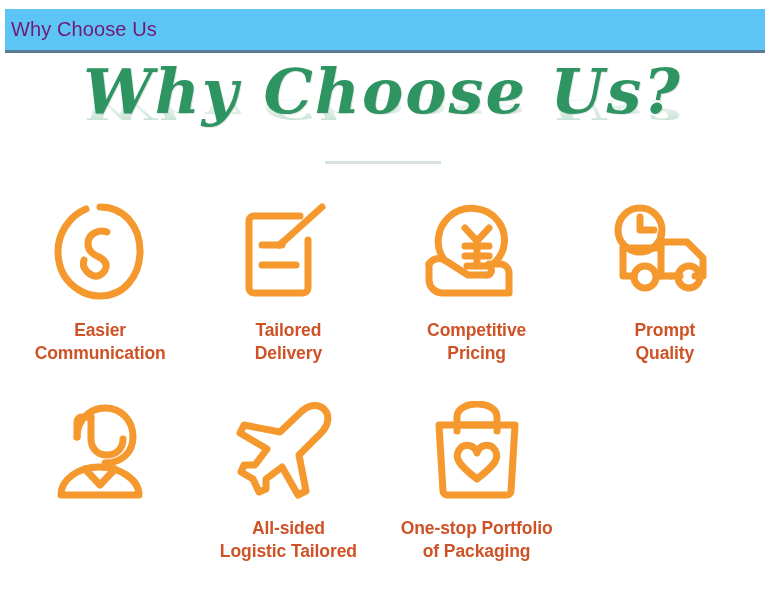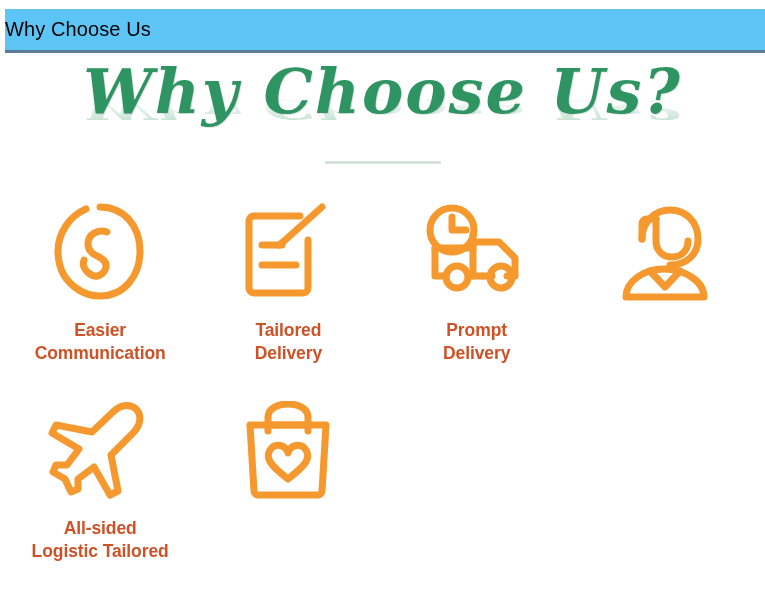--- a/index.html
+++ b/index.html
@@ -23,21 +23,22 @@
     height: 44px;
     background: #5cc5f5;
     border-bottom: 3px solid #5a7a96;
     display: flex;
     align-items: center;
     box-sizing: border-box;
     width: 760px;
   }
   .titlebar-text {
     font-size: 20px;
-    color: #000000;
+    color: #701a75;
+    padding-left: 6px;
     letter-spacing: 0.1px;
     white-space: nowrap;
   }
 
   
   .hero {
     position: relative;
     height: 110px;
     margin-top: 8px;
     text-align: center;
@@ -162,38 +163,54 @@
         <line x1="24" y1="63" x2="58" y2="63"></line>
         <path d="M45 40 L84 5"></path>
         <path d="M45 40 L41 43"></path>
       </svg>
     </div>
     <div class="cell-label">Tailored
 Delivery</div>
   </div>
 
 
+  <div class="cell">
+    <div class="icon-box">
+      <svg width="108" height="100" viewBox="0 0 108 100" fill="none" stroke="#f5982d" stroke-width="7" stroke-linecap="round" stroke-linejoin="round">
+        <path d="M20 56 C12 44 14 26 26 15 C40 2 64 4 75 19 C85 32 83 50 72 60"></path>
+        <path d="M42 26 L54 39 L66 26"></path>
+        <line x1="42" y1="44" x2="66" y2="44"></line>
+        <line x1="42" y1="54" x2="66" y2="54"></line>
+        <line x1="54" y1="39" x2="54" y2="64"></line>
+        <path d="M6 62 C10 56 17 55 23 59 L45 73 L64 73"></path>
+        <path d="M64 73 C70 73 70 64 64 64 L44 64"></path>
+        <path d="M6 62 L6 78 C6 85 12 91 20 91 L86 91 L86 71 C86 66 82 62 77 62 L66 62"></path>
+      </svg>
+    </div>
+    <div class="cell-label">Competitive
+Pricing</div>
+  </div>
 
   <div class="cell">
     <div class="icon-box">
       <svg width="112" height="96" viewBox="0 0 112 96" fill="none" stroke="#f5982d" stroke-width="7" stroke-linecap="round" stroke-linejoin="round">
         <circle cx="31" cy="26" r="22"></circle>
         <path d="M31 13 L31 26 L45 26"></path>
         <path d="M14 44 L14 72 L25 72"></path>
         <path d="M48 72 L62 72"></path>
         <path d="M52 30 L52 72"></path>
         <path d="M14 44 L52 44"></path>
         <path d="M52 38 L78 38 L94 54 L94 72 L86 72"></path>
         <path d="M62 72 L71 72"></path>
         <circle cx="36" cy="73" r="11"></circle>
         <circle cx="80" cy="73" r="11"></circle>
       </svg>
     </div>
     <div class="cell-label">Prompt
-Delivery</div>
+Quality</div>
   </div>
 
   <div class="cell">
     <div class="icon-box">
       <svg width="106" height="98" viewBox="0 0 106 98" fill="none" stroke="#f5982d" stroke-width="7" stroke-linecap="round" stroke-linejoin="round">
         <path d="M30 36 C30 19 43 7 58 7 C74 7 86 19 86 36 C86 52 74 62 58 62"></path>
         <path d="M30 36 L30 21 C30 18 32 16 35 16 L44 16"></path>
         <path d="M44 16 C44 16 44 38 44 38 C44 48 51 54 60 54 C70 54 76 47 76 38"></path>
         <path d="M14 94 C14 78 32 66 52 66 C72 66 92 78 92 94 Z"></path>
         <path d="M38 68 L53 84 L68 68"></path>
@@ -213,15 +230,17 @@
 
   <div class="cell">
     <div class="icon-box">
       <svg width="100" height="98" viewBox="0 0 100 98" fill="none" stroke="#f5982d" stroke-width="7" stroke-linecap="round" stroke-linejoin="round">
         <path d="M12 24 L88 24 L84 90 C84 92 82 94 80 94 L20 94 C18 94 16 92 16 90 Z"></path>
         <path d="M30 30 L30 16 C30 8 39 3 50 3 C61 3 70 8 70 16 L70 30"></path>
         <line x1="34" y1="24" x2="66" y2="24"></line>
         <path d="M50 78 C32 64 27 57 32 49 C37 41 48 44 50 52 C52 44 63 41 68 49 C73 57 68 64 50 78 Z"></path>
       </svg>
     </div>
+    <div class="cell-label">One-stop Portfolio
+of Packaging</div>
   </div>
 
 </div>
 
 </body></html>

